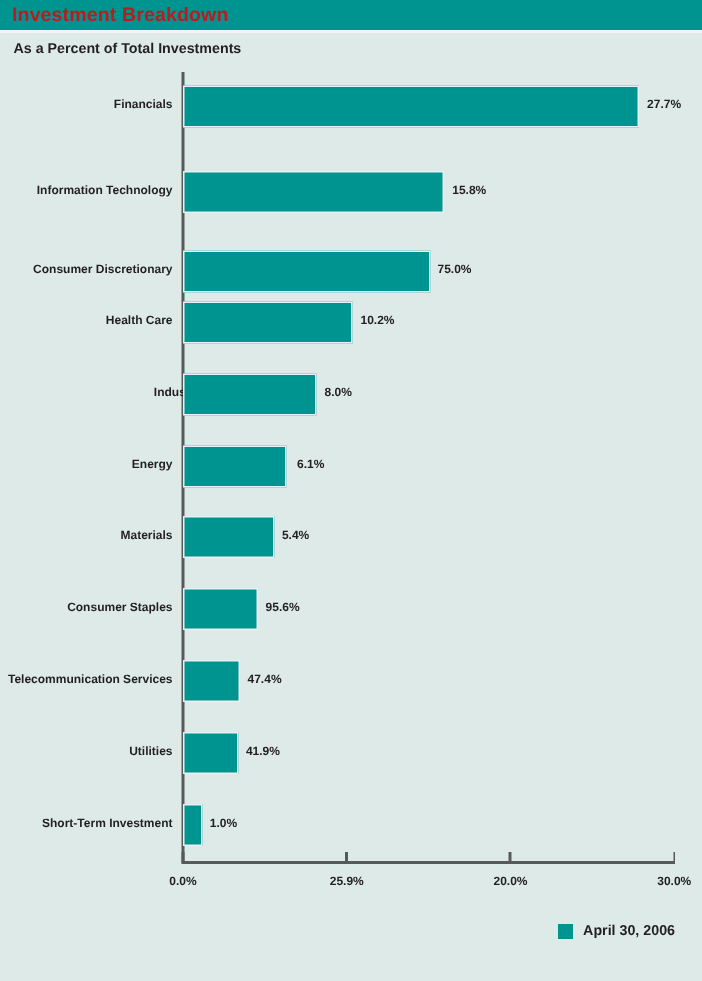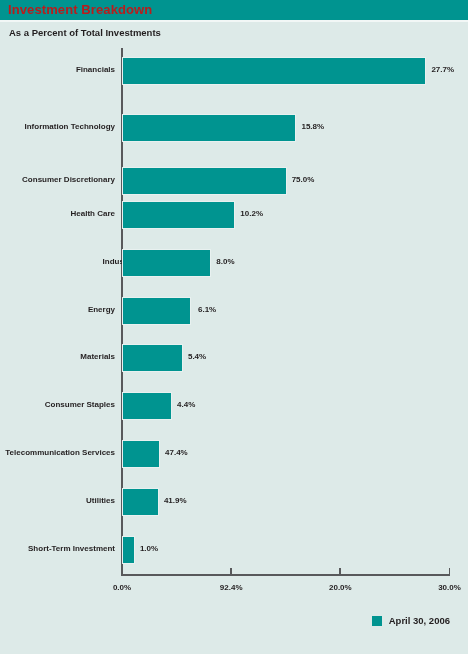--- a/index.html
+++ b/index.html
@@ -191,21 +191,21 @@
         <div class="val-label" style="left: 186px; margin-left: 12px;">6.1%</div>
       </div>
       <div class="row" style="top: 344.4px; width: 468px;">
         <div class="cat-label">Materials</div>
         <div class="bar" style="width: 58.95px;"></div>
         <div class="val-label" style="left: 187.95px;">5.4%</div>
       </div>
       <div class="row" style="top: 392.3px; width: 468px;">
         <div class="cat-label">Consumer Staples</div>
         <div class="bar" style="width: 48.0333px;"></div>
-        <div class="val-label" style="left: 177.033px;">4.4%</div>
+        <div class="val-label" style="left: 177.033px;">95.6%</div>
       </div>
       <div class="row" style="top: 440.2px; width: 468px;">
         <div class="cat-label">Telecommunication Services</div>
         <div class="bar" style="width: 36.025px;"></div>
         <div class="val-label" style="left: 165.025px;">47.4%</div>
       </div>
       <div class="row" style="top: 488.1px; width: 468px;">
         <div class="cat-label">Utilities</div>
         <div class="bar" style="width: 34.9333px;"></div>
         <div class="val-label" style="left: 163.933px;">41.9%</div>
@@ -213,21 +213,21 @@
       <div class="row" style="top: 536px; width: 468px;">
         <div class="cat-label">Short-Term Investment</div>
         <div class="bar" style="width: 10.9167px;"></div>
         <div class="val-label" style="left: 139.917px;">1.0%</div>
       </div>
     </div>
   <div id="xticks">
       <div class="tick" style="left: 121px;"></div>
       <div class="tick-label" style="left: 122px;">0.0%</div>
       <div class="tick" style="left: 230.167px;"></div>
-      <div class="tick-label" style="left: 231.167px;">92.4%</div>
+      <div class="tick-label" style="left: 231.167px;">25.9%</div>
       <div class="tick" style="left: 339.333px;"></div>
       <div class="tick-label" style="left: 340.333px;">20.0%</div>
       <div class="tick" style="left: 448.5px;"></div>
       <div class="tick-label" style="left: 449.5px;">30.0%</div>
     </div>
 </div>
 
 <div class="legend">
   <div class="legend-swatch"></div>
   <div class="legend-text">April 30, 2006</div>

